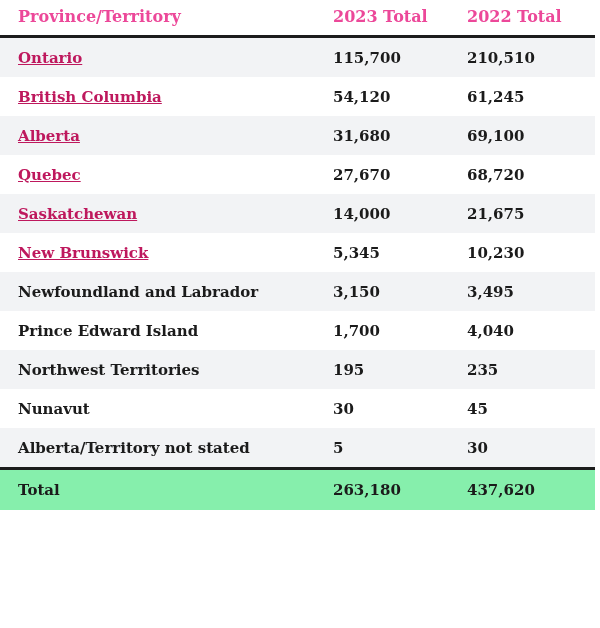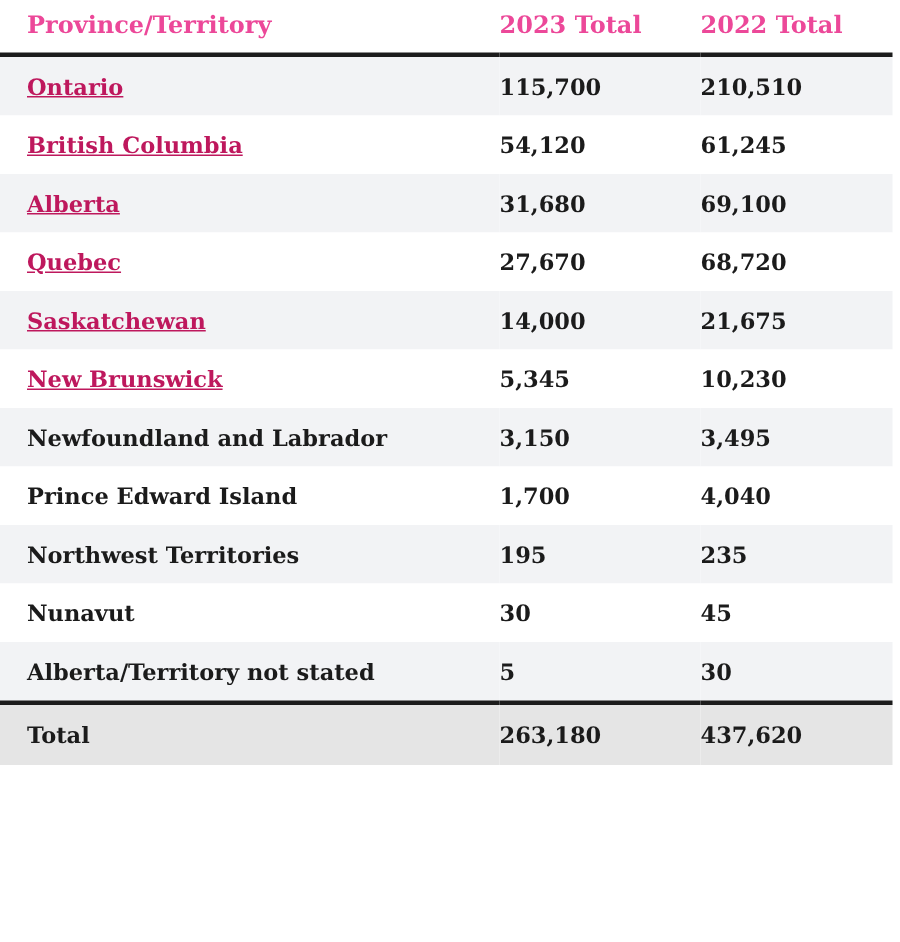--- a/index.html
+++ b/index.html
@@ -54,21 +54,21 @@
   }
 
   tfoot th, tfoot td {
     text-align: left;
     vertical-align: middle;
     font-size: 15px;
     font-weight: bold;
     height: 40px;
     padding: 0;
     border-top: 3px solid #1c1c1c;
-    background: #e5e5e5;
+    background: #86efac;
   }
   tfoot th { padding-left: 18px; }
 </style>
 </head>
 <body>
 
 <table class="pt-table">
   <colgroup>
     <col class="c-name">
     <col class="c-2023">

